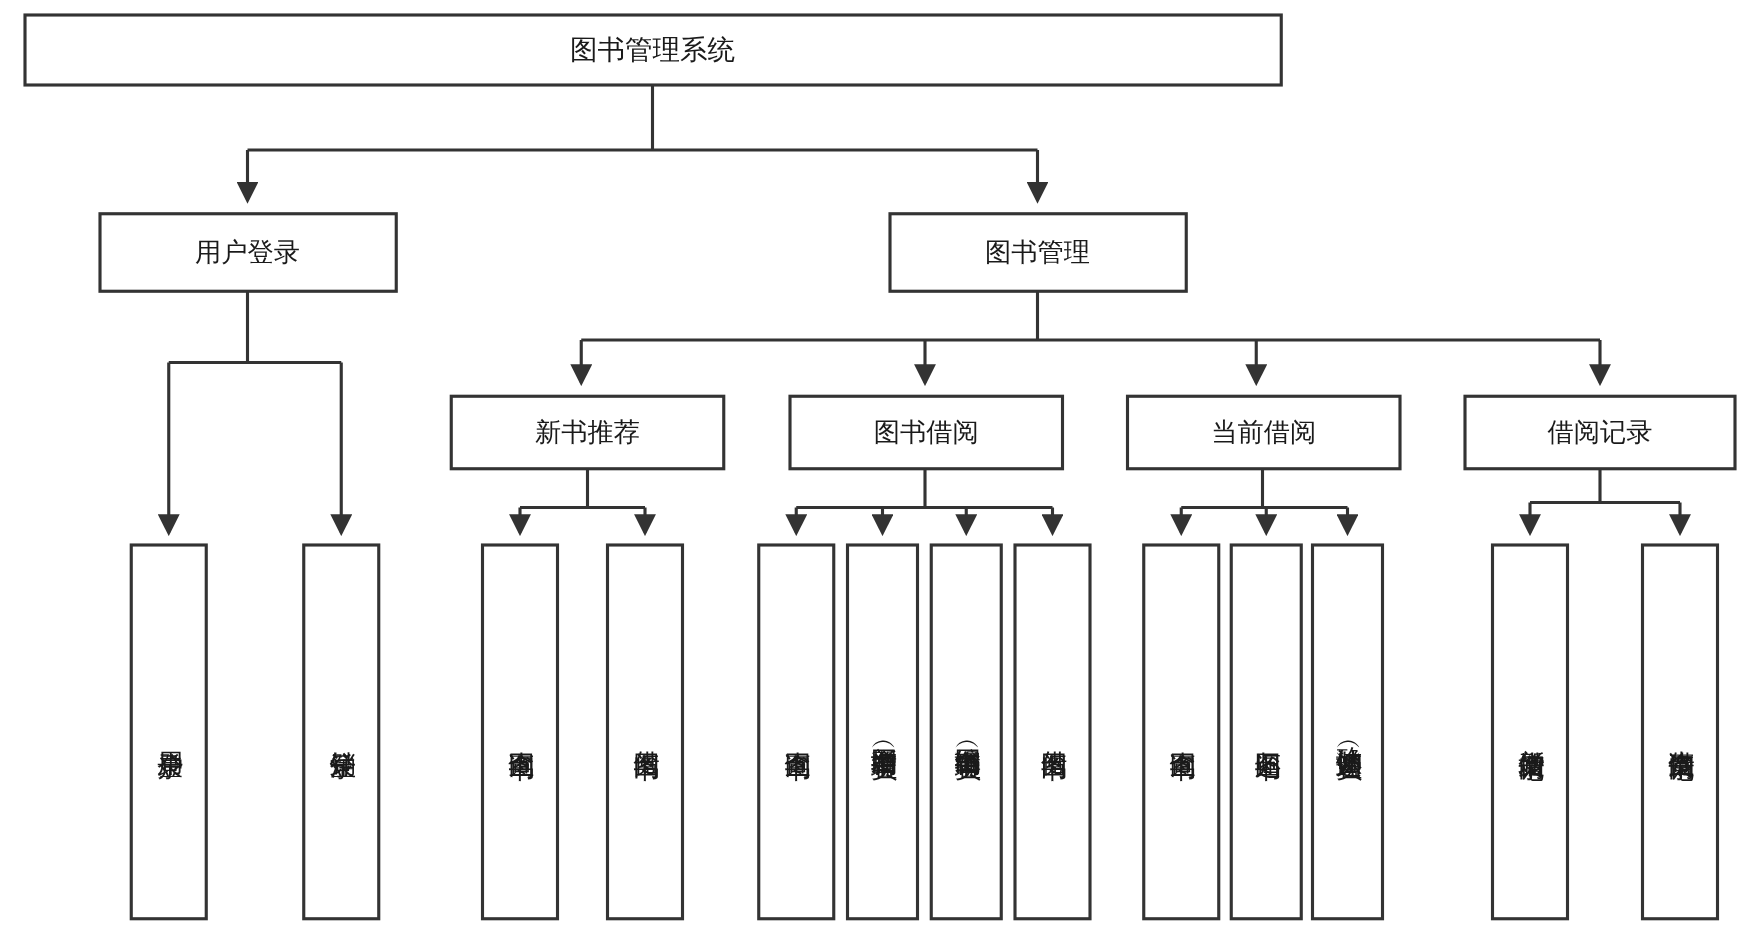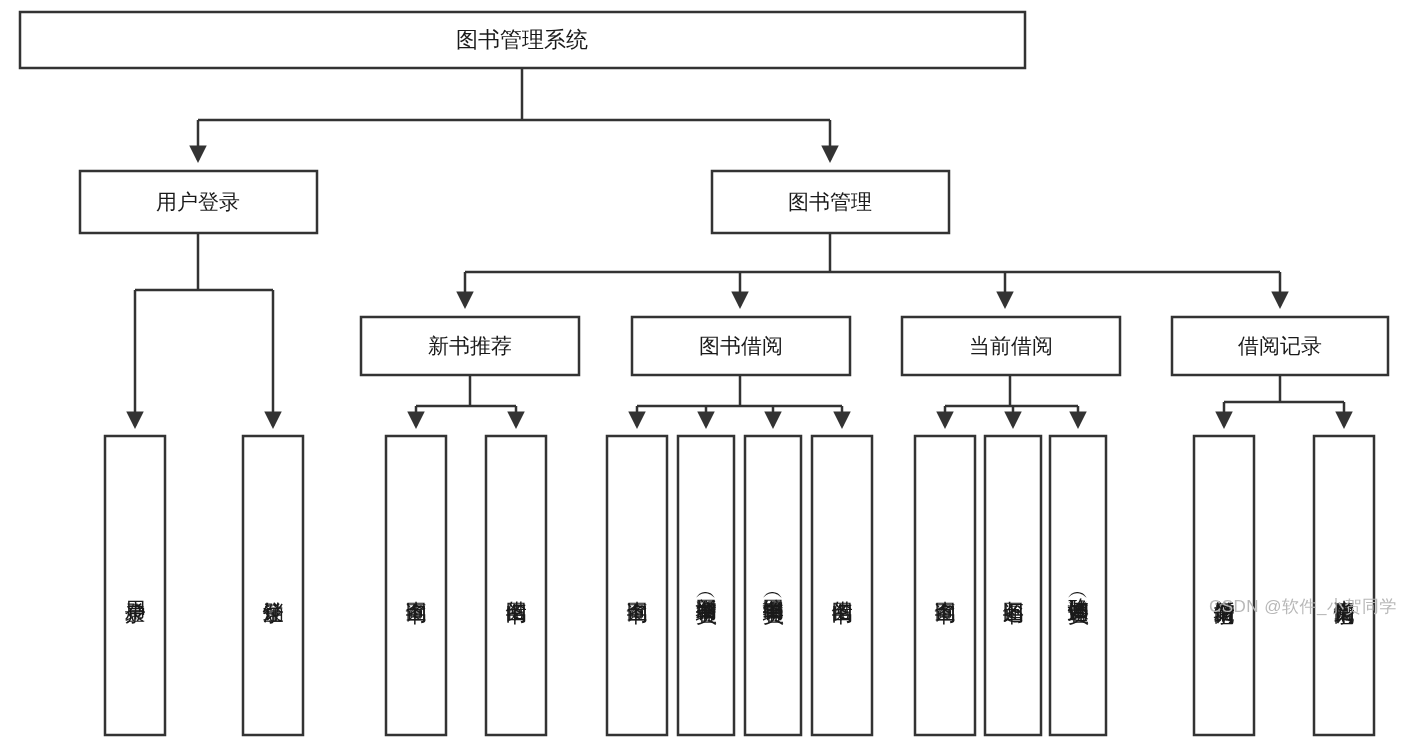--- a/index.html
+++ b/index.html
@@ -209,15 +209,14 @@
   <div class="vlabel" style="left:607px;  top:436px; width:60px; height:299px;">查询图书</div>
   <div class="vlabel" style="left:678px;  top:436px; width:56px; height:299px;">新增图书（管理员）</div>
   <div class="vlabel" style="left:745px;  top:436px; width:56px; height:299px;">编辑图书（管理员）</div>
   <div class="vlabel" style="left:812px;  top:436px; width:60px; height:299px;">借阅图书</div>
   <div class="vlabel" style="left:915px;  top:436px; width:60px; height:299px;">查询图书</div>
   <div class="vlabel" style="left:985px;  top:436px; width:56px; height:299px;">归还图书</div>
   <div class="vlabel" style="left:1050px; top:436px; width:56px; height:299px;">确认归还（管理员）</div>
   <div class="vlabel" style="left:1194px; top:436px; width:60px; height:299px;">新增借阅记录</div>
   <div class="vlabel" style="left:1314px; top:436px; width:60px; height:299px;">查询借阅记录</div>
 
-  <div id="watermark">CSDN @软件_小贺同学</div>
 
 </div>
 
 </body></html>

